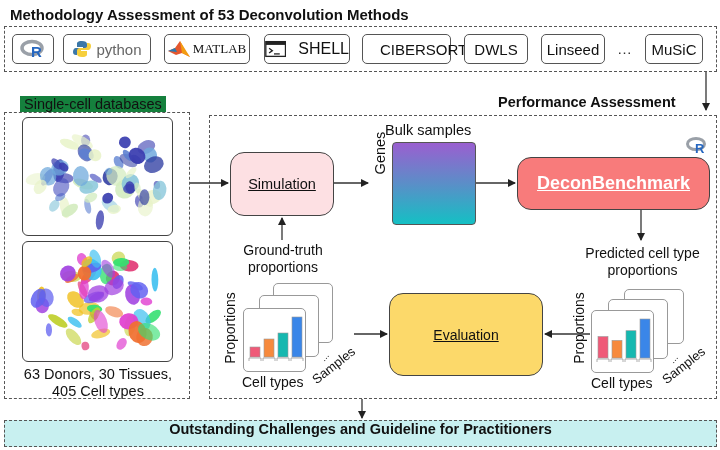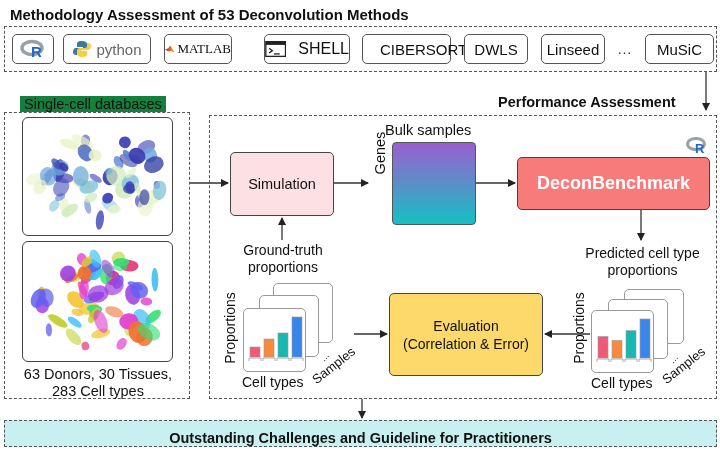--- a/index.html
+++ b/index.html
@@ -1,21 +1,21 @@
 <!DOCTYPE html>
 <html><head>
 <meta charset="utf-8">
 <style>
   html, body { margin:0; padding:0; background:#ffffff; }
   body { width:720px; height:450px; position:relative; overflow:hidden; font-family:"Liberation Sans", sans-serif; color:#111; }
   .abs { position:absolute; }
   .title { font-weight:bold; font-size:15px; }
   .dash { border:1.3px dashed #555; box-sizing:border-box; }
   .tool { position:absolute; top:34px; height:30px; border:1.3px solid #555; border-radius:5px; box-sizing:border-box; background:#fff; display:flex; align-items:center; justify-content:center; font-size:15px; color:#111; }
-  .box { position:absolute; border:1.3px solid #444; border-radius:5px; box-sizing:border-box; display:flex; align-items:center; justify-content:center; text-align:center; }
+  .box { position:absolute; border:1.3px solid #444; border-radius:14px; box-sizing:border-box; display:flex; align-items:center; justify-content:center; text-align:center;text-decoration:underline; }
   .lbl { position:absolute; font-size:13.5px; text-align:center; line-height:17px; }
   .umap { position:absolute; border:1.3px solid #444; border-radius:6px; box-sizing:border-box; background:#fff; overflow:hidden; }
   .card { position:absolute; border:1.3px solid #999; border-radius:5px; box-sizing:border-box; background:#fff; }
   svg.arrows { position:absolute; left:0; top:0; }
 </style>
 </head>
 <body>
 
 <div class="abs title" style="left:10px; top:6px;">Methodology Assessment of 53 Deconvolution Methods</div>
 
@@ -29,21 +29,21 @@
 </div>
 
 <div class="tool" style="left:63px; width:88px; color:#666;">
   <svg width="20" height="20" viewBox="0 0 20 20" style="margin-right:4px;">
     <path d="M10 2 C5 2 5 4 5 5 L5 8 L11 8 L11 9 L4 9 C2 9 1 11 1 13 C1 15 2 16 4 16 L5 16 L5 13 C5 12 6 11 7 11 L12 11 C14 11 15 10 15 8 L15 5 C15 3 13 2 10 2 Z" fill="#3b77a8"></path>
     <path d="M10 18 C15 18 15 16 15 15 L15 12 L9 12 L9 11 L16 11 C18 11 19 9 19 7 C19 5 18 4 16 4 L15 4 L15 7 C15 8 14 9 13 9 L8 9 C6 9 5 10 5 12 L5 15 C5 17 7 18 10 18 Z" fill="#f6cf3c"></path>
   </svg>
   <span style="font-size:15px;">python</span>
 </div>
 
-<div class="tool" style="left:164px; width:68px;">
+<div class="tool" style="left:164px; width:86px;">
   <svg width="22" height="18" viewBox="0 0 22 18" style="margin-right:3px;">
     <polygon points="0,11 7,8 12,1 18,12 22,17 14,13 8,15" fill="#e4572e"></polygon>
     <polygon points="0,11 7,8 9,12" fill="#2a7ab0"></polygon>
     <polygon points="12,1 22,17 14,13" fill="#f39c12"></polygon>
   </svg>
   <span style="font-family:'Liberation Serif', serif; font-size:13px;">MATLAB</span>
 </div>
 
 <div class="tool" style="left:264px; width:86px; font-size:16px;gap:11px;">
   <svg width="26" height="20" viewBox="0 0 26 20" style="margin-right:1px;">
@@ -58,21 +58,21 @@
 <div class="tool" style="left:362px; width:89px;padding-left:34px;">
     <span>CIBERSORT</span>
   </div>
 <div class="tool" style="left:464px; width:64px;">
     <span>DWLS</span>
   </div>
 <div class="tool" style="left:541px; width:64px;">
     <span>Linseed</span>
   </div>
 <div class="abs" style="left:617px; top:40px; font-size:15px; color:#333;">…</div>
-<div class="tool" style="left:645px; width:69px;">
+<div class="tool" style="left:645px; width:58px;">
     <span>MuSiC</span>
   </div>
 
 <div class="abs dash" style="left:4px; top:112px; width:186px; height:287px;"></div>
 <div class="abs" style="left:20px; top:96px; font-size:14.5px; background:#15803d; padding:0 4px;">Single-cell databases</div>
 
 <div class="umap" style="left:22px; top:117px; width:151px; height:119px;">
   <svg width="151" height="119" viewBox="0 0 151 119" id="umap1">
       <ellipse cx="123.3" cy="29.1" rx="6.5" ry="9.3" fill="#3b3fb0" opacity="0.61" transform="rotate(66 123.3 29.1)"></ellipse>
       <ellipse cx="24.2" cy="59.4" rx="4.1" ry="9.5" fill="#4a52c0" opacity="0.71" transform="rotate(33 24.2 59.4)"></ellipse>
@@ -185,21 +185,21 @@
       <ellipse cx="72.3" cy="16.7" rx="9.4" ry="5.3" fill="#40c0f0" opacity="0.69" transform="rotate(72 72.3 16.7)"></ellipse>
       <ellipse cx="63.8" cy="19.7" rx="6.5" ry="4.1" fill="#f0c020" opacity="0.79" transform="rotate(134 63.8 19.7)"></ellipse>
       <ellipse cx="126.1" cy="89.8" rx="11.7" ry="7.9" fill="#34e070" opacity="0.63" transform="rotate(27 126.1 89.8)"></ellipse>
       <ellipse cx="77.8" cy="79.4" rx="12.0" ry="6.1" fill="#e040d0" opacity="0.62" transform="rotate(70 77.8 79.4)"></ellipse>
       <ellipse cx="15.2" cy="56.3" rx="10.0" ry="6.8" fill="#6060f0" opacity="0.85" transform="rotate(117 15.2 56.3)"></ellipse>
       <ellipse cx="44.9" cy="31.5" rx="8.1" ry="7.7" fill="#a040e0" opacity="0.91" transform="rotate(133 44.9 31.5)"></ellipse>
     </svg>
 </div>
 <div class="lbl" style="left:8px; top:366px; width:180px; font-size:14.5px; line-height:17px;">
   <div>63 Donors, 30 Tissues,</div>
-  <div>283 Cell types</div>
+  <div>405 Cell types</div>
 </div>
 
 <div class="abs dash" style="left:209px; top:115px; width:508px; height:284px;"></div>
 <div class="abs title" style="left:498px; top:94px; font-size:14.5px;">Performance Assessment</div>
 
 <svg class="abs" style="left:686px; top:136px;" width="24" height="18" viewBox="0 0 24 18">
   <ellipse cx="10" cy="8" rx="8.5" ry="5.5" fill="none" stroke="#9aa0a8" stroke-width="3"></ellipse>
   <text x="9" y="17" font-family="Liberation Sans, sans-serif" font-weight="bold" font-size="13" fill="#2566c0">R</text>
 </svg>
 
@@ -222,21 +222,20 @@
   <div>proportions</div>
 </div>
 
 <div class="lbl" style="left:570px; top:245px; width:145px; font-size:14px;">
   <div>Predicted cell type</div>
   <div>proportions</div>
 </div>
 
 <div class="box" style="left:389px; top:293px; width:154px; height:83px; background:#fcd96a; font-size:14px; flex-direction:column; line-height:18px;">
   <div>Evaluation</div>
-  <div>(Correlation &amp; Error)</div>
 </div>
 
 <div id="gt-group" class="abs" style="left:226px; top:283px; width:150px; height:115px;">
   <div class="card" style="left:47px; top:0px; width:60px; height:60px;"></div>
   <div class="card" style="left:33px; top:12px; width:60px; height:62px;"></div>
   <div class="card" style="left:17px; top:25px; width:63px; height:64px;">
     <svg width="61" height="62" class="bars">
         <rect x="6" y="38" width="10" height="10" fill="#ef5a78" stroke="#999" stroke-width="0.6"></rect>
         <path d="M5,52 L5,49 L17,49 L17,52" stroke="#999" fill="none" stroke-width="0.8"></path>
         <rect x="20" y="30" width="10" height="18" fill="#f78a3d" stroke="#999" stroke-width="0.6"></rect>
@@ -267,21 +266,21 @@
         <rect x="48" y="8" width="10" height="39" fill="#3a86e8" stroke="#999" stroke-width="0.6"></rect>
         <path d="M47,51 L47,48 L59,48 L59,51" stroke="#999" fill="none" stroke-width="0.8"></path>
       </svg>
   </div>
   <div class="abs" style="left:-6px; top:90px; font-size:14px; transform:rotate(-90deg); transform-origin:left top; width:90px; text-align:center;"><span>Proportions</span></div>
   <div class="abs" style="left:14px; top:92px; font-size:14px;">Cell types</div>
   <div class="abs" style="left:82px; top:92px; font-size:13px; transform:rotate(-38deg); transform-origin:left top;">Samples</div>
   <div class="abs" style="left:92px; top:70px; font-size:10px; transform:rotate(-50deg);">...</div>
 </div>
 
-<div class="abs dash" style="left:4px; top:420px; width:713px; height:27px; background:#c8f0f0; display:flex; align-items:flex-end; justify-content:center;">
+<div class="abs dash" style="left:4px; top:420px; width:713px; height:27px; background:#c8f0f0; display:flex; align-items:flex-start; justify-content:center;">
   <span class="title" style="font-size:14.5px;">Outstanding Challenges and Guideline for Practitioners</span>
 </div>
 
 <svg class="arrows" width="720" height="450" viewBox="0 0 720 450">
   <defs>
     <marker id="ah" markerWidth="8" markerHeight="8" refX="7" refY="4" orient="auto" markerUnits="userSpaceOnUse">
       <path d="M0,0 L8,4 L0,8 Z" fill="#222"></path>
     </marker>
   </defs>
   <g stroke="#333" stroke-width="1.3" fill="none">

